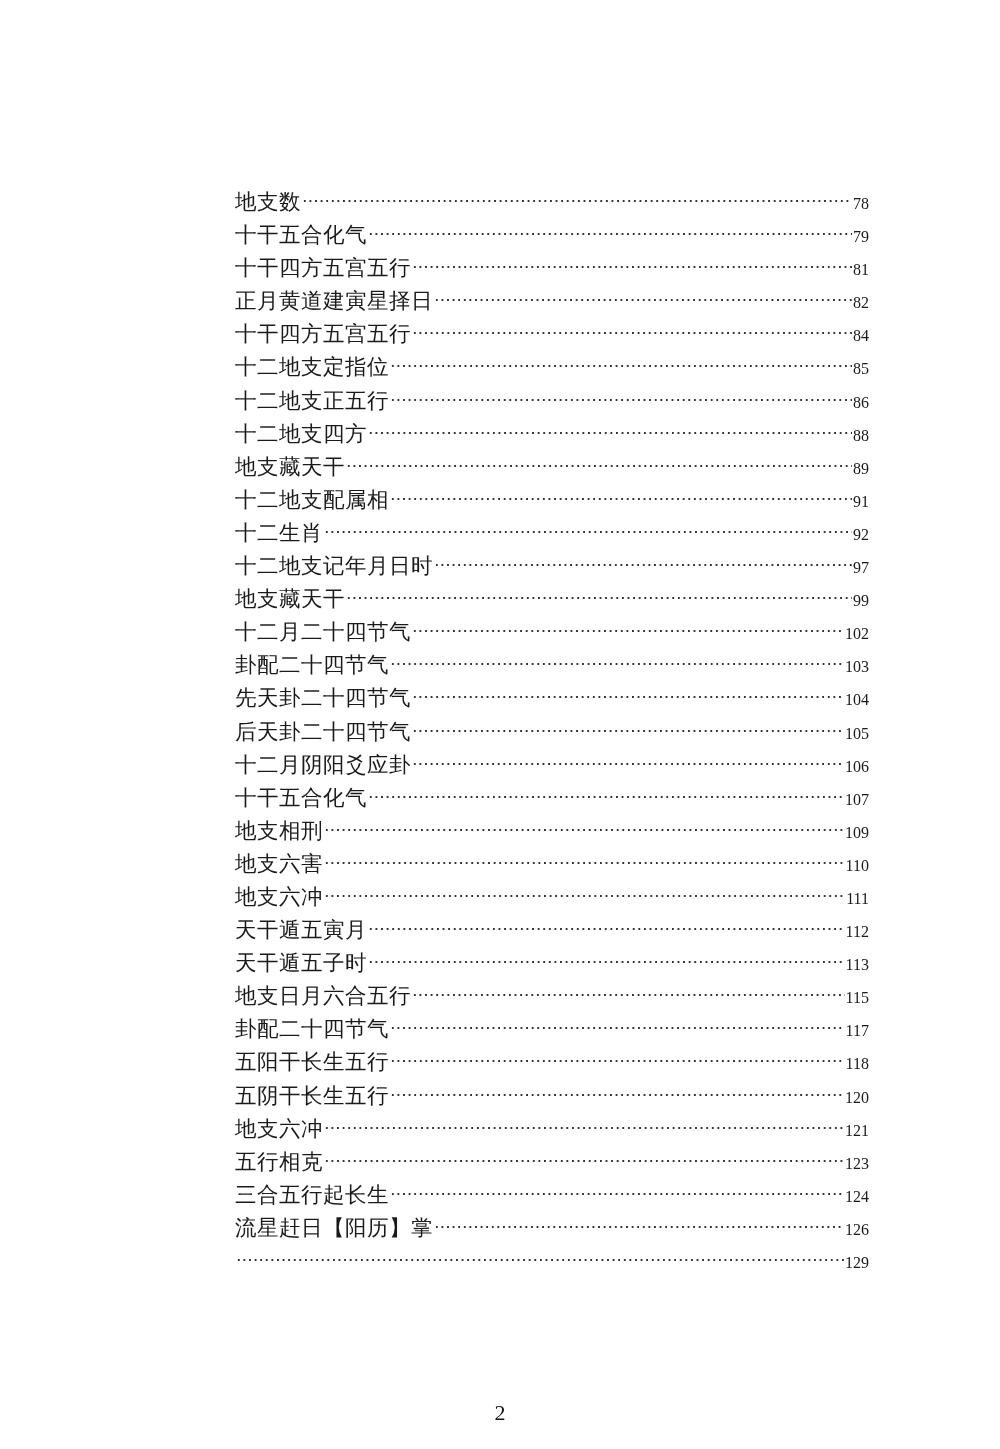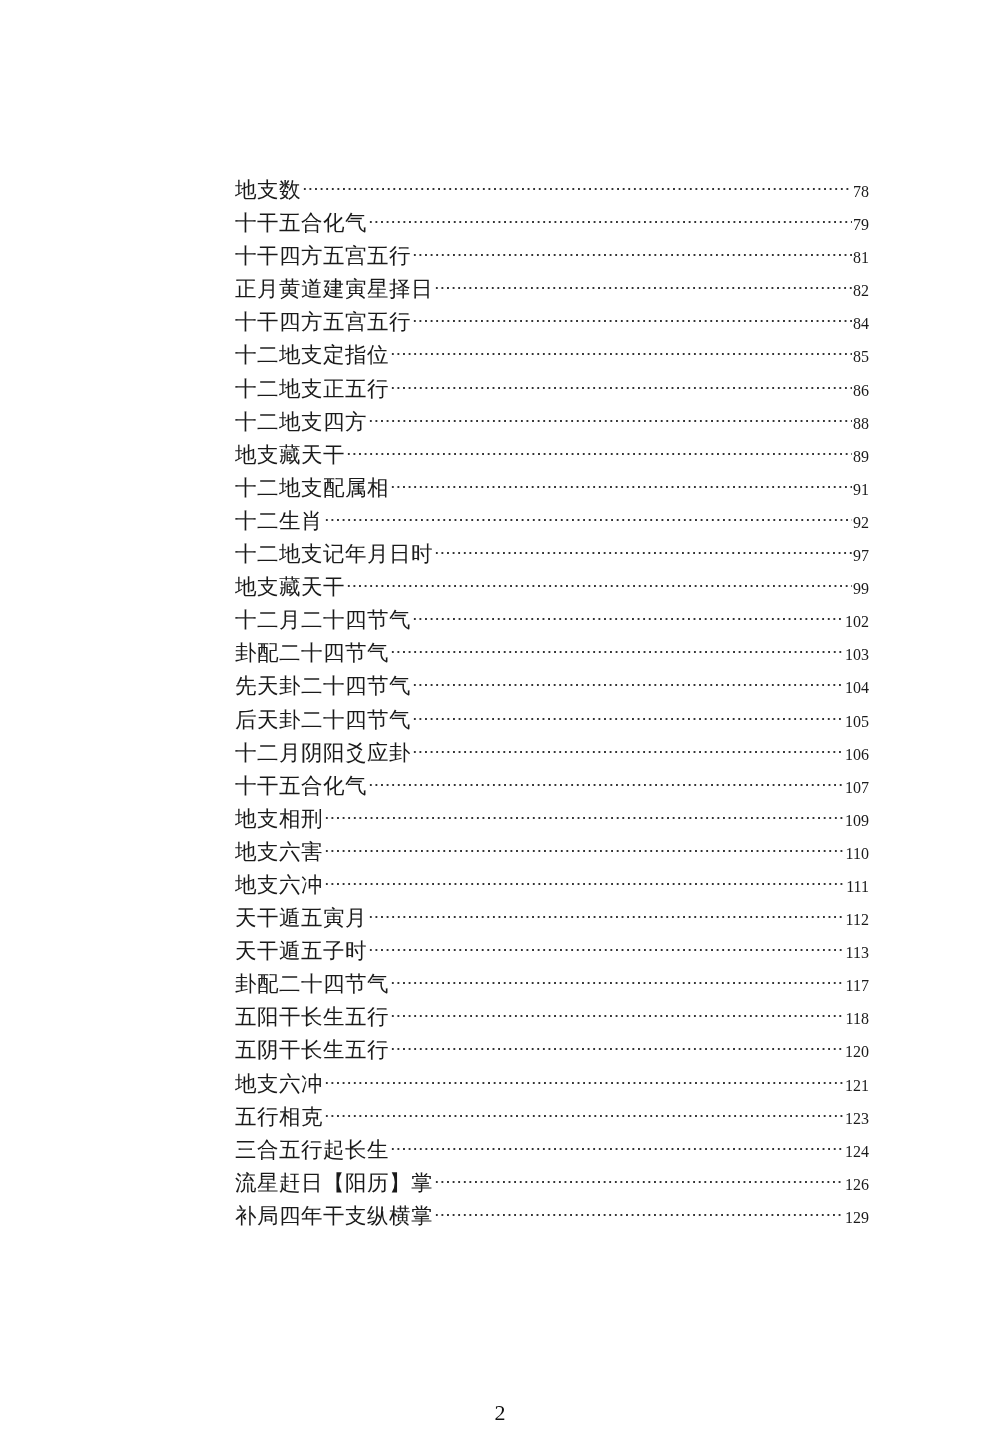--- a/index.html
+++ b/index.html
@@ -11,21 +11,21 @@
       width: 1000px;
       height: 1449px;
       position: relative;
       overflow: hidden;
       font-family: "DejaVu Serif", "Liberation Serif", serif;
       color: #1a1a1a;
     }
     .toc {
       position: absolute;
       left: 235px;
-      top: 164px;
+      top: 176px;
       width: 634px;
     }
     .toc-row {
       display: flex;
       align-items: baseline;
       height: 33.1px;
       line-height: 33.1px;
       font-size: 22px;
       white-space: nowrap;
     }
@@ -188,20 +188,25 @@
     <span class="toc-title">天干遁五寅月</span>
     <span class="toc-leader"></span>
     <span class="toc-page">112</span>
   </div>
     <div class="toc-row">
     <span class="toc-title">天干遁五子时</span>
     <span class="toc-leader"></span>
     <span class="toc-page">113</span>
   </div>
     <div class="toc-row">
+    <span class="toc-title">地支日月六合五行</span>
+    <span class="toc-leader"></span>
+    <span class="toc-page">115</span>
+  </div>
+    <div class="toc-row">
     <span class="toc-title">卦配二十四节气</span>
     <span class="toc-leader"></span>
     <span class="toc-page">117</span>
   </div>
     <div class="toc-row">
     <span class="toc-title">五阳干长生五行</span>
     <span class="toc-leader"></span>
     <span class="toc-page">118</span>
   </div>
     <div class="toc-row">
@@ -223,19 +228,18 @@
     <span class="toc-title">三合五行起长生</span>
     <span class="toc-leader"></span>
     <span class="toc-page">124</span>
   </div>
     <div class="toc-row">
     <span class="toc-title">流星赶日【阳历】掌</span>
     <span class="toc-leader"></span>
     <span class="toc-page">126</span>
   </div>
     <div class="toc-row">
-    <span class="toc-title">补局四年干支纵横掌</span>
     <span class="toc-leader"></span>
     <span class="toc-page">129</span>
   </div>
   </div>
 
 <div class="page-number">2</div>
 
 </body></html>

